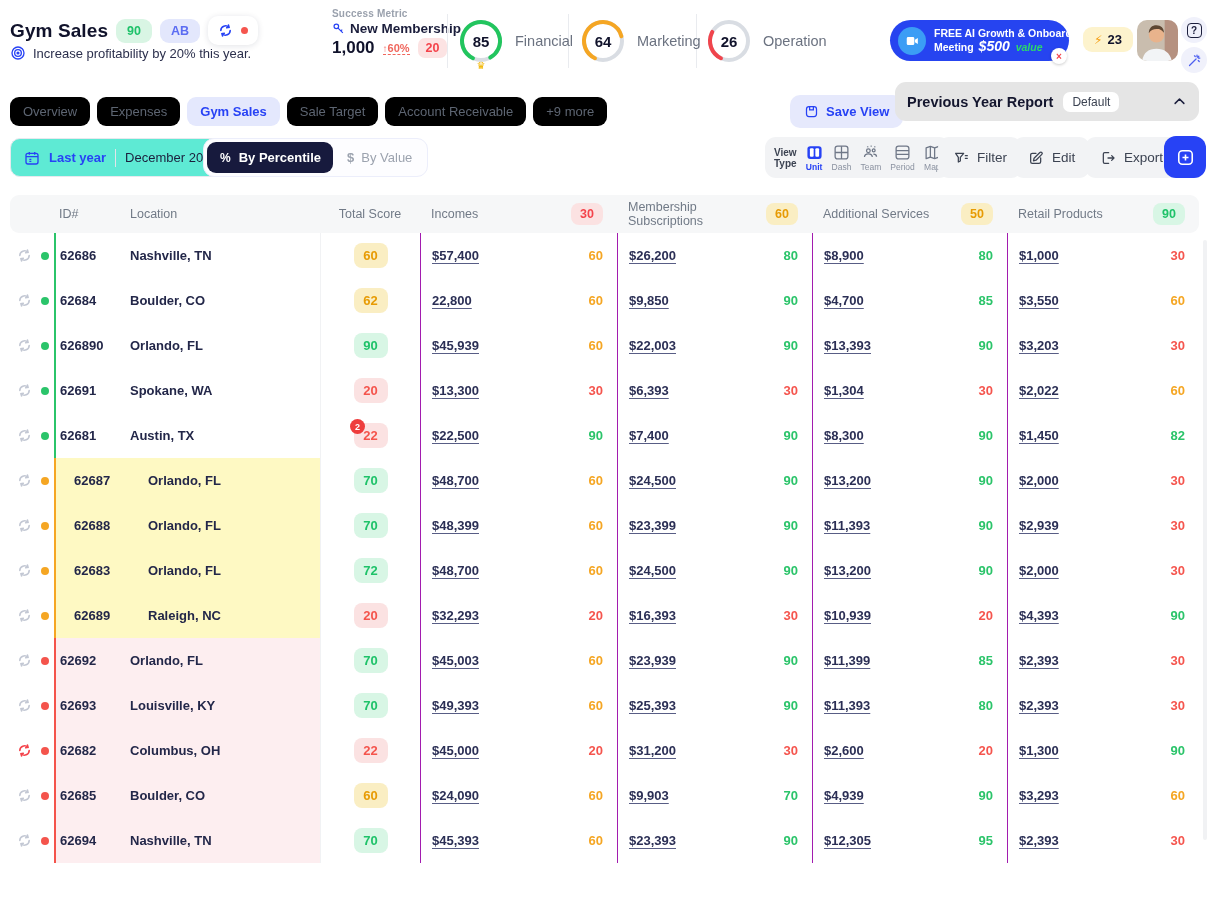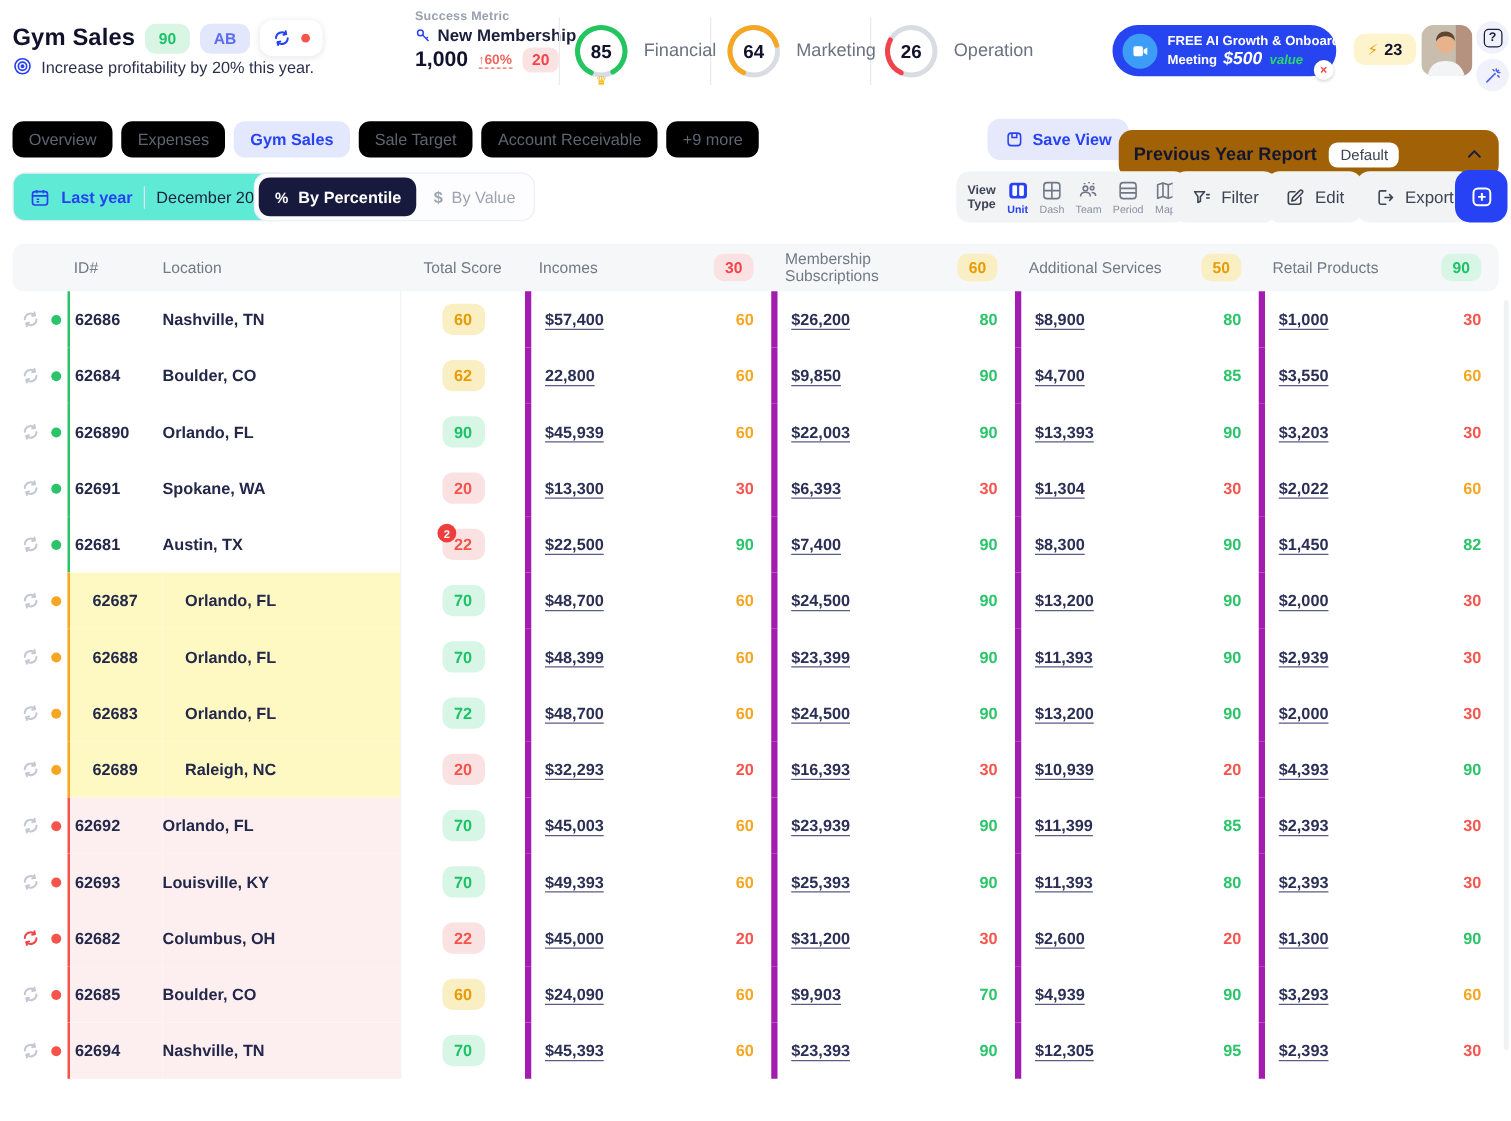--- a/index.html
+++ b/index.html
@@ -46,21 +46,21 @@
   .avatar { position:absolute; left:1137px; top:20px; width:41px; height:41px; border-radius:10px; overflow:hidden; }
   .corner-btn { position:absolute; width:26px; height:26px; border-radius:50%; background:#f0f1fb; display:flex; align-items:center; justify-content:center; cursor:pointer; }
   .q-glyph { width:15px; height:15px; border:1.8px solid #1b1e3c; border-radius:4px; font-size:10px; font-weight:800; color:#1b1e3c; display:flex; align-items:center; justify-content:center; }
 
   
   .tabs { position:absolute; left:10px; top:97px; display:flex; gap:7px; }
   .tab { height:29px; display:flex; align-items:center; padding:0 13px; border-radius:9px; background:#000000; color:#5d6572; font-size:13px; cursor:pointer; white-space:nowrap; }
   .tab.active { background:#e4e8fd; color:#2742f5; font-weight:700; }
 
   .save-view { position:absolute; left:790px; top:95px; height:33px; background:#e6e9fc; border-radius:10px; display:flex; align-items:center; gap:7px; padding:0 14px; color:#2742f5; font-size:13px; font-weight:600; cursor:pointer; }
-  .report-bar { position:absolute; left:895px; top:104px; width:304px; height:39px; background:#a16207; border-radius:11px; display:flex; align-items:center; padding:0 12px; gap:10px; cursor:pointer; }
+  .report-bar { position:absolute; left:895px; top:82px; width:304px; height:39px; background:#e5e5e5; border-radius:11px; display:flex; align-items:center; padding:0 12px; gap:10px; cursor:pointer; }
   .report-name { font-size:14.5px; font-weight:800; color:#14162e; white-space:nowrap; }
   .report-badge { background:#fff; border-radius:7px; padding:3px 9px; font-size:12px; color:#3c4352; }
   .report-chevron { margin-left:auto; display:flex; }
 
   
   .date-pill { position:absolute; left:10px; top:138px; height:39px; border:1px solid #e7e9ee; border-radius:10px; display:flex; align-items:center; gap:9px; padding:0 13px; background:#5eead4; cursor:pointer; }
   .date-range { color:#2742f5; font-size:13px; font-weight:600; }
   .date-sep { width:1px; height:18px; background:#e2e4e9; }
   .date-value { color:#1b1e3c; font-size:13px; font-weight:500; }
 
@@ -107,21 +107,21 @@
   .trow.st-yellow .c-id { border-left-color:#f5a623; }
   .trow.st-red .c-id { border-left-color:#f4544c; }
   .trow.hl-yellow .c-id, .trow.hl-yellow .c-loc { background:#fef9c3;padding-left:18px; }
   .trow.hl-red .c-id, .trow.hl-red .c-loc { background:#fdeef0; }
   .c-score { justify-content:center; position:relative; border-left:1px solid #f1f2f4; }
   .score-badge { min-width:34px; text-align:center; font-size:13px; font-weight:700; padding:5px 8px; border-radius:8px; }
   .sb-green { background:#d8f6e5; color:#1ec269; }
   .sb-yellow { background:#faeec3; color:#e79b04; }
   .sb-red { background:#fbe2e2; color:#f4544c; }
   .notif { position:absolute; top:6px; left:29px; width:15px; height:15px; background:#ee3d3d; color:#fff; border-radius:50%; font-size:9px; font-weight:700; display:flex; align-items:center; justify-content:center; z-index:2; }
-  .c-metric { justify-content:space-between; padding:0 14px 0 11px; border-left:5px solid #a21caf; }
+  .c-metric { justify-content:space-between; padding:0 14px 0 11px; border-left:1px solid #a21caf; }
   .money { font-size:13px; font-weight:600; color:#2b2f55; text-decoration:underline; text-underline-offset:3px; text-decoration-color:#585d85; cursor:pointer; }
   .pct { font-size:13px; font-weight:700; }
   .c-green { color:#2bc46a; } .c-orange { color:#f5a623; } .c-red { color:#f5554e; }
 
   .scrollbar { position:absolute; right:2px; top:240px; width:4px; height:600px; background:#f1f2f4; border-radius:2px; }
 </style>
 </head>
 <body>
 
 <div class="app">

